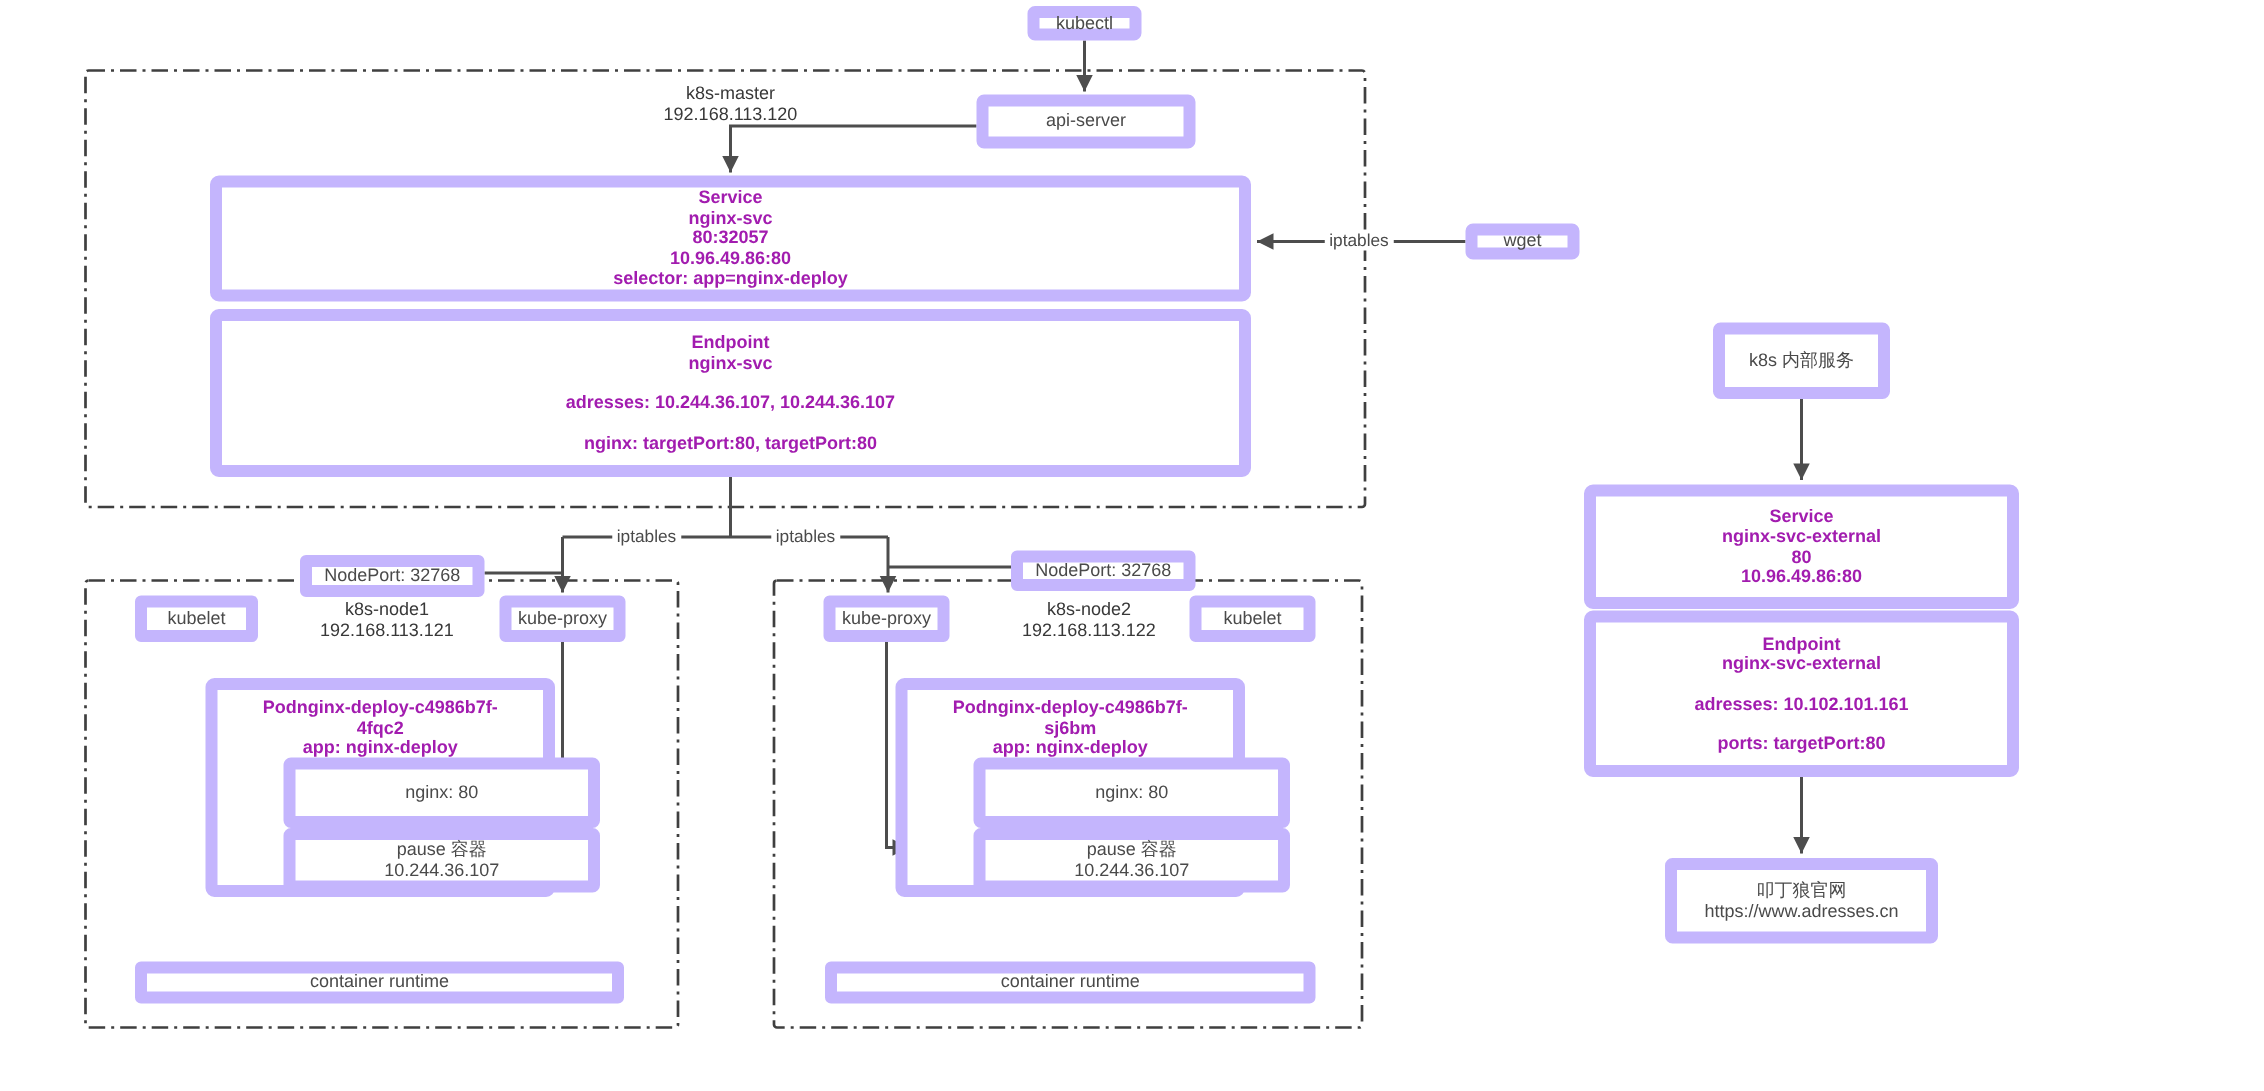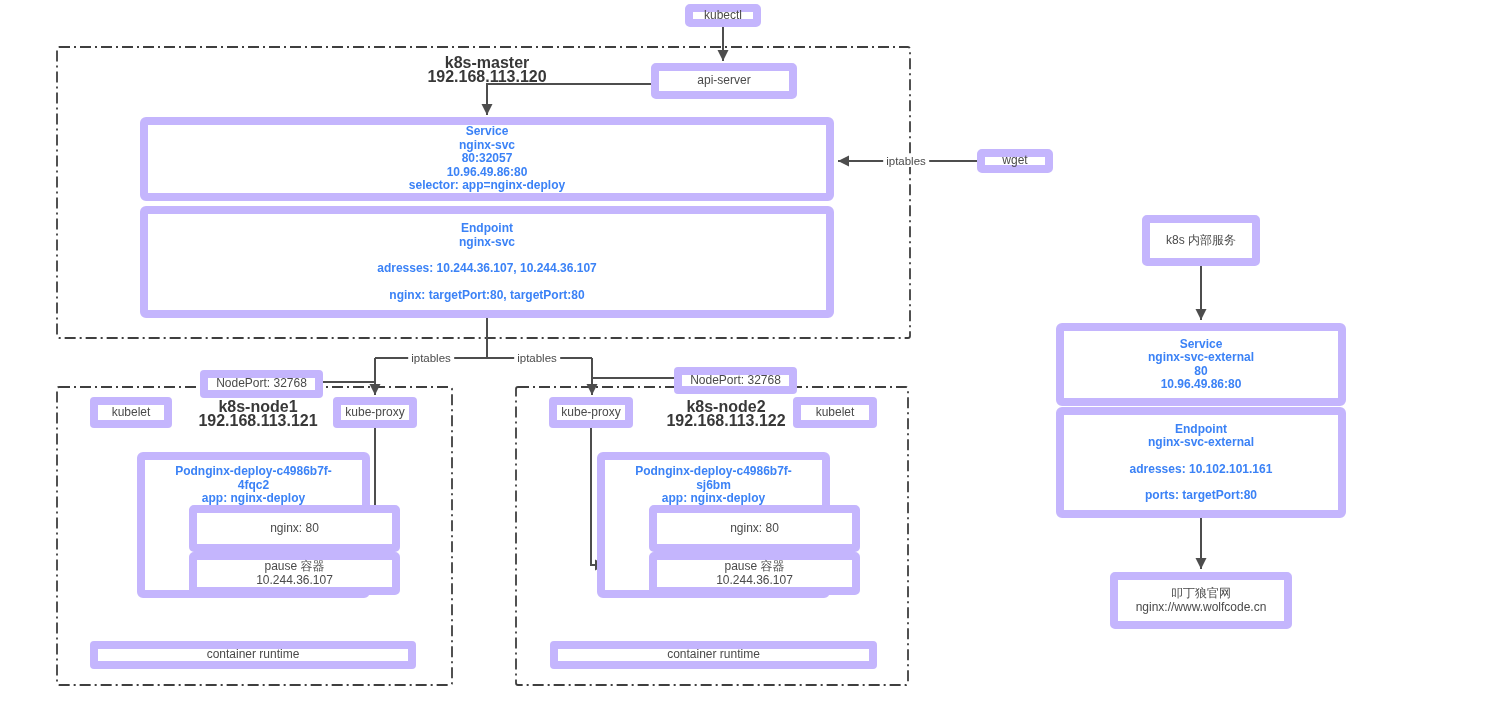--- a/index.html
+++ b/index.html
@@ -7,24 +7,24 @@
     position:relative; width:1509px; height:727px; background:#ffffff;
     font-family:"Liberation Sans","DejaVu Sans",sans-serif; overflow:hidden;
   }
   svg.wires { position:absolute; left:0; top:0; z-index:1; }
   .box {
     position:absolute; box-sizing:border-box; background:#ffffff;
     border:8px solid #c4b5fd; border-radius:5px;
     display:flex; flex-direction:column; align-items:center; justify-content:center;
     text-align:center; font-size:12px; color:#4a4a4a; line-height:13.5px; z-index:2;
   }
-  .bold, .box .bold { font-weight:bold; color:#3b82f6; }
+  .bold, .box .bold { font-weight:bold; color:#a21caf; }
   .floatlabel {
-    position:absolute; z-index:2; text-align:center; font-size:16px;
-    line-height:13.5px; color:#383838; font-weight:bold;
+    position:absolute; z-index:2; text-align:center; font-size:12px;
+    line-height:13.5px; color:#383838; font-weight:normal;
   }
   .linelabel {
     position:absolute; z-index:3; background:#ffffff; padding:0 3px;
     font-size:11.5px; color:#4a4a4a; transform:translate(-50%,-50%); white-space:nowrap;
   }
   .gap { margin-top:13px; }
   .pod { justify-content:flex-start; padding-top:5px; }
   .pod .inner { position:absolute; left:28px; width:211px;margin-left:16px; }
 </style>
 </head>
@@ -171,16 +171,16 @@
 
   <div class="box" style="left:1056px; top:407px; width:290px; height:111px; border-radius:6px;">
     <span class="bold">Endpoint</span>
     <span class="bold">nginx-svc-external</span>
     <span class="bold gap">adresses: 10.102.101.161</span>
     <span class="bold gap">ports: targetPort:80</span>
   </div>
 
   <div class="box" style="left:1110px; top:572px; width:182px; height:57px; border-radius:5px;">
     <span>叩丁狼官网</span>
-    <span>nginx://www.wolfcode.cn</span>
+    <span>https://www.adresses.cn</span>
   </div>
 
 </div>
 
 </body></html>

